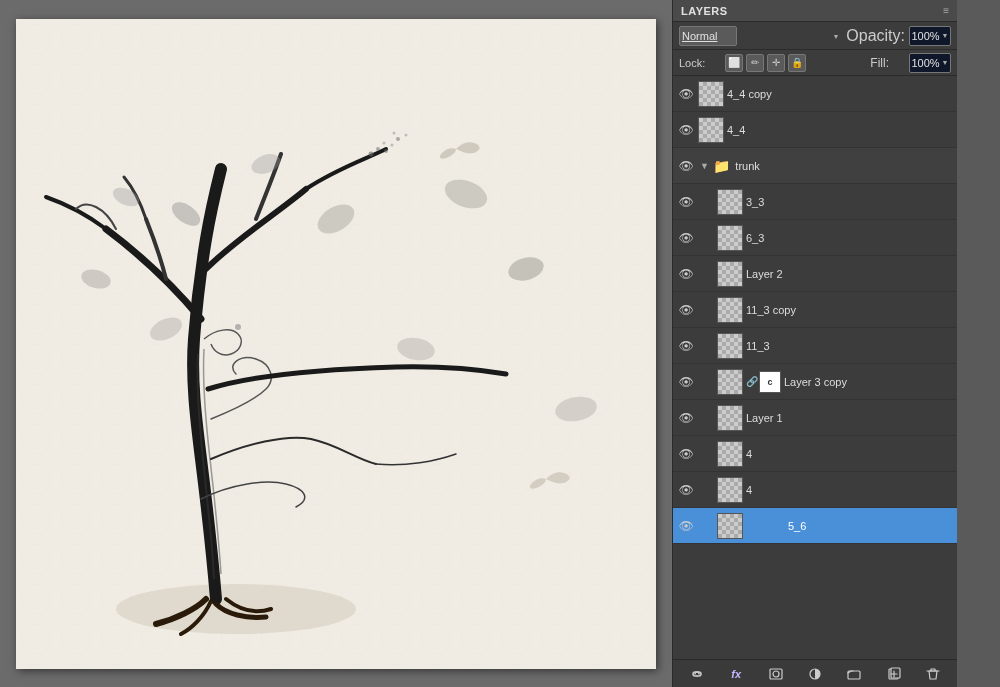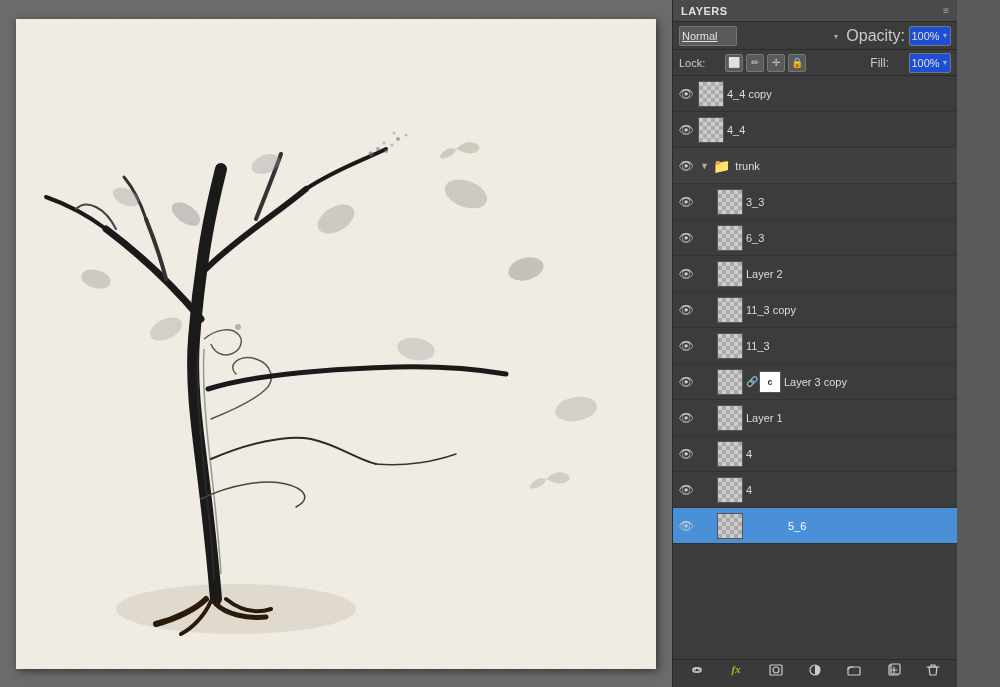--- a/index.html
+++ b/index.html
@@ -118,21 +118,21 @@
 
     .opacity-label {
       color: #ccc;
       font-size: 16px;
       white-space: nowrap;
     }
 
     .value-box {
       width: 42px;
       height: 20px;
-      background: #1d4ed8;
+      background: #0f172a;
       border: 1px solid #777;
       color: #e0e0e0;
       font-size: 11px;
       text-align: center;
       padding: 0 2px;
       border-radius: 2px;
       display: flex;
       align-items: center;
       justify-content: center;
       position: relative;
@@ -315,27 +315,26 @@
       display: flex;
       align-items: center;
       justify-content: space-around;
       padding: 0 4px;
     }
 
     .toolbar-btn {
       width: 22px;
       height: 22px;
       display: flex;
-      align-items: flex-start;
+      align-items: center;
       justify-content: center;
       cursor: pointer;
       border-radius: 2px;
       font-size: 13px;
-      color: #84cc16;
-      font-family: Liberation Serif, serif;
+      color: #c4b5fd;
     }
   </style>
 </head>
 <body>
 
 <div class="canvas-area">
   <div class="canvas-frame">
     <svg class="canvas-svg" viewBox="0 0 640 650" xmlns="http://www.w3.org/2000/svg">
 
       <rect width="640" height="650" fill="#f0ece4"></rect>

